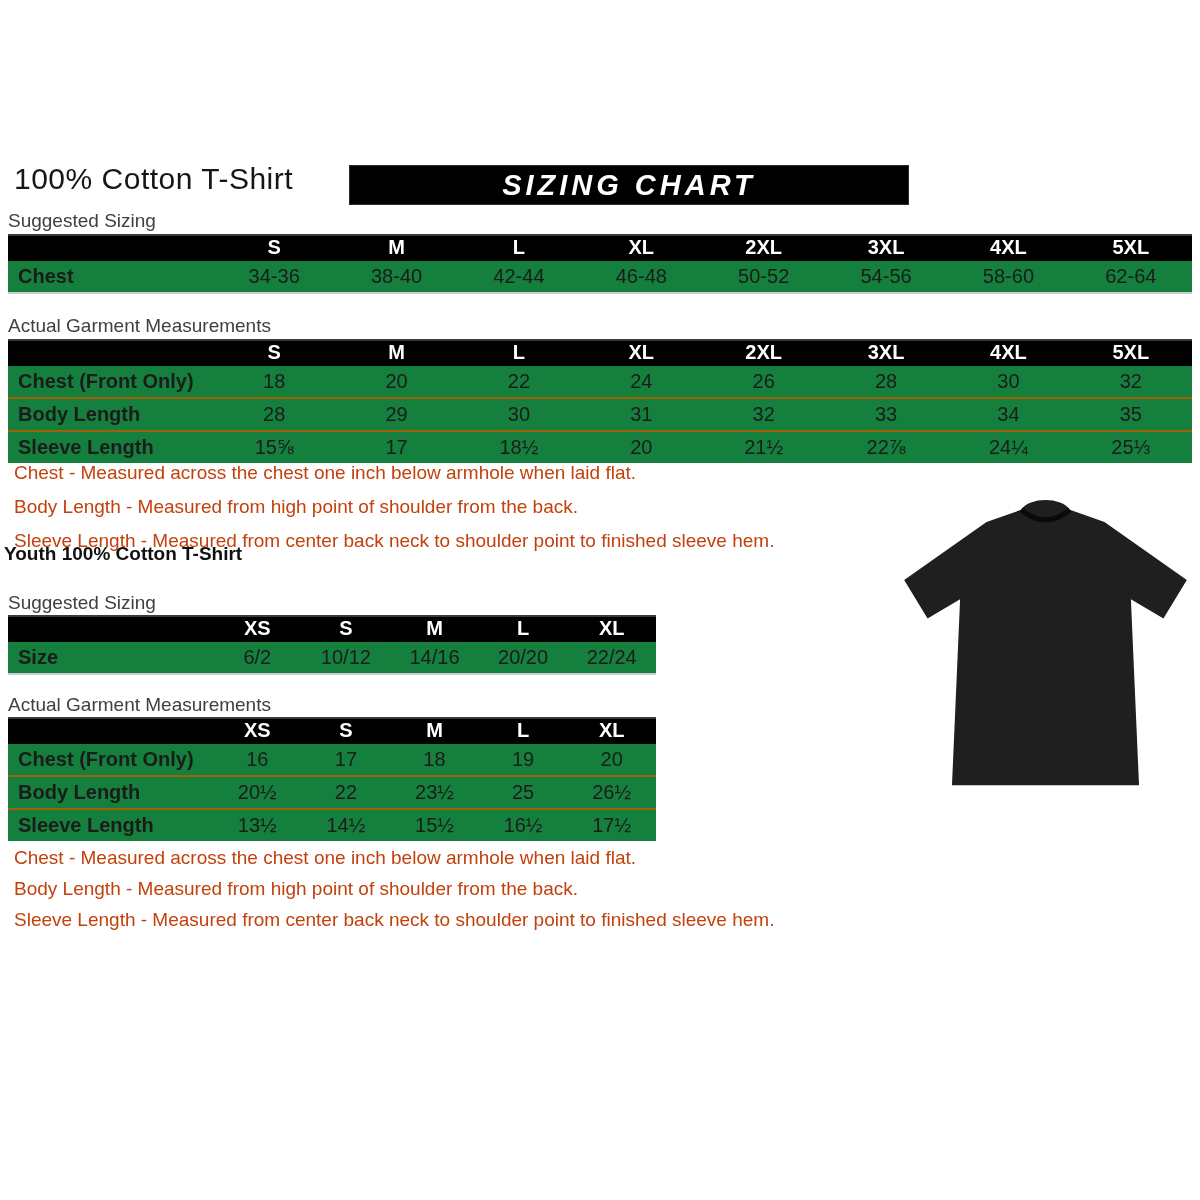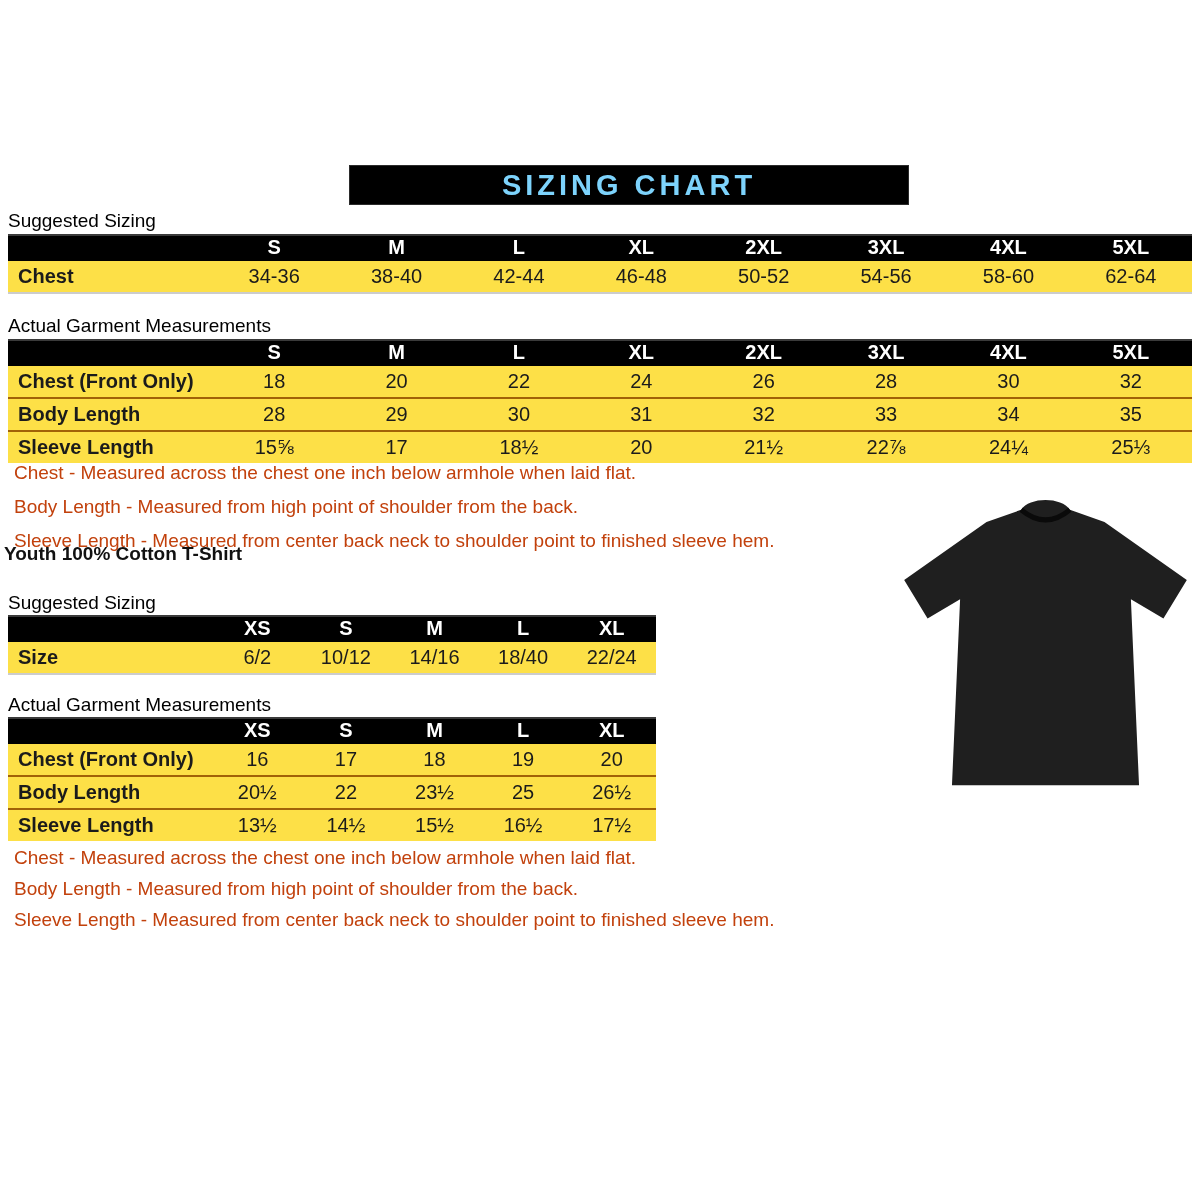--- a/index.html
+++ b/index.html
@@ -8,49 +8,50 @@
     font-family:"Liberation Sans","DejaVu Sans",sans-serif;color:#141414;
   }
   .title{
     position:absolute;left:14px;top:162px;font-size:30px;font-weight:400;
     letter-spacing:.5px;margin:0;color:#161616;
   }
   .banner{
     position:absolute;left:350px;top:166px;width:558px;height:38px;background:#000;
     display:flex;align-items:center;justify-content:center;box-shadow:0 0 0 1px #2b2b2b;
   }
-  .banner span{color:#7dd3fc;font-size:29px;font-weight:700;letter-spacing:4px;}
-  .section-label{position:absolute;left:8px;font-size:19px;color:#000000;text-align:right;}
+  .banner span{color:#ffffff;font-size:29px;font-weight:700;letter-spacing:4px;font-style:italic;}
+  .section-label{position:absolute;left:8px;font-size:19px;color:#404040;text-align:right;}
   .tbl{position:absolute;left:8px;}
   .tbl .thead,.tbl .tr{display:grid;align-items:center;}
   .tbl.cols8 .thead,.tbl.cols8 .tr{grid-template-columns:205px repeat(8,1fr);width:1184px;}
   .tbl.cols5 .thead,.tbl.cols5 .tr{grid-template-columns:205px repeat(5,1fr);width:648px;}
   .thead{background:#000;height:27px;box-shadow:0 1px 0 #b5b5b5, inset 0 2px 0 #3a3a3a;}
   .th{color:#fff;font-size:20px;font-weight:700;text-align:center;line-height:27px;}
-  .tr{height:31px;background:#fde047;}
+  .tr{height:31px;background:#15803d;}
   .td{font-size:20px;text-align:center;color:#1b1b1b;}
   .td.lblcell{text-align:left;padding-left:10px;}
   .td .lbl{font-weight:700;}
   .td .lblnote{font-weight:700;}
   .tbl.actual .tr + .tr{border-top:2px solid #a16207;}
   .tbl.suggested .tr{border-bottom:2px solid #cccccc;}
   .notes{position:absolute;left:14px;}
   .note{font-size:19px;color:#c2410c;}
   .notes.adult .note{line-height:34px;}
   .notes.youth .note{line-height:31px;}
   .youth-title{
     position:absolute;left:4px;top:543px;margin:0;font-size:19px;font-weight:700;color:#111;
   }
   .shirt{position:absolute;left:893px;top:489px;width:305px;height:310px;}
 </style>
 </head>
 <body>
 
 <div class="page">
 
+  <h1 class="title">100% Cotton T-Shirt</h1>
 
   <div class="banner">
     <span>SIZING CHART</span>
   </div>
 
   <div class="section-label" style="top:210px">Suggested Sizing</div>
 
   <div class="tbl cols8 suggested" style="top:234px">
     <div class="thead">
       <div class="th"></div>
@@ -142,21 +143,21 @@
       <div class="th">S</div>
       <div class="th">M</div>
       <div class="th">L</div>
       <div class="th">XL</div>
     </div>
     <div class="tr">
       <div class="td lblcell"><span class="lbl">Size</span><span class="lblnote"></span></div>
       <div class="td">6/2</div>
       <div class="td">10/12</div>
       <div class="td">14/16</div>
-      <div class="td">18/40</div>
+      <div class="td">20/20</div>
       <div class="td">22/24</div>
     </div>
   </div>
 
   <div class="section-label" style="top:694px">Actual Garment Measurements</div>
 
   <div class="tbl cols5 actual" style="top:717px">
     <div class="thead">
       <div class="th"></div>
       <div class="th">XS</div>

